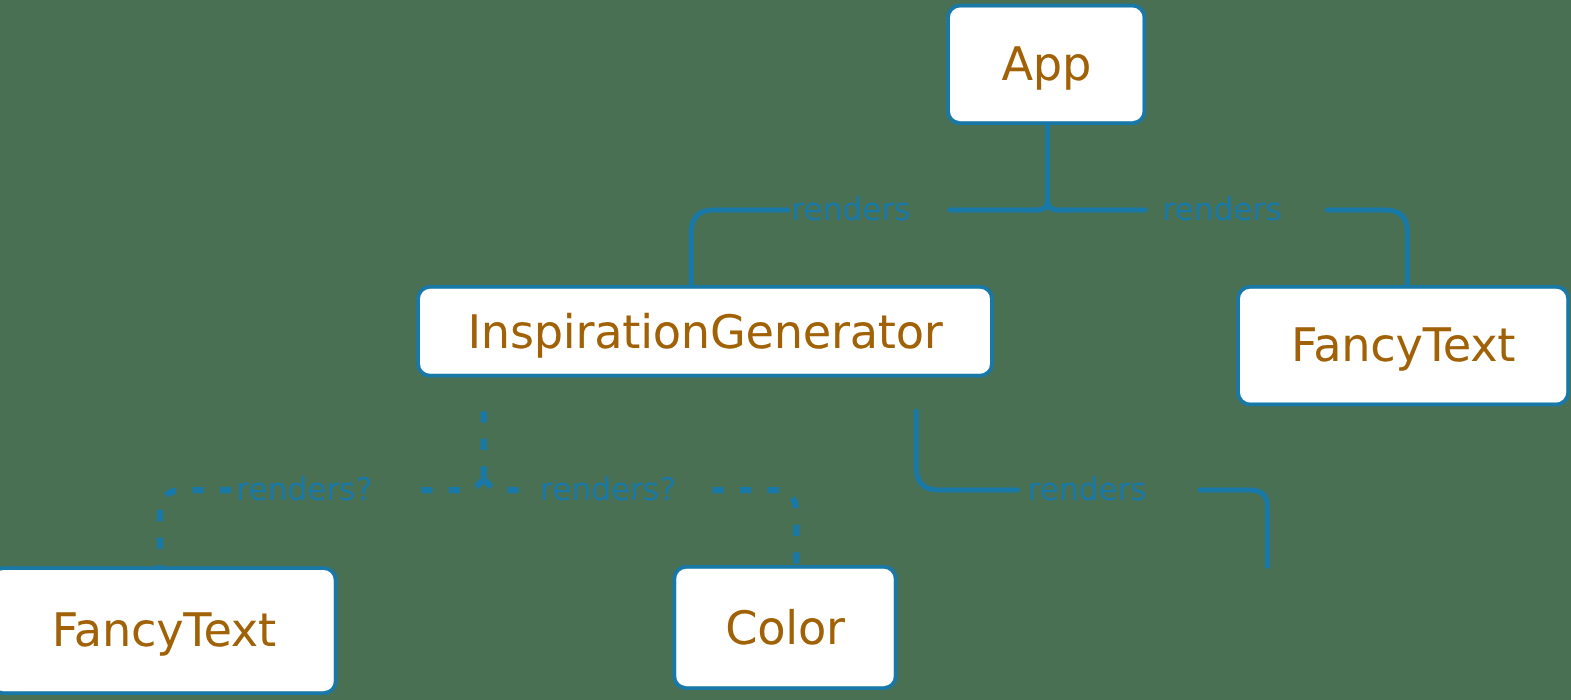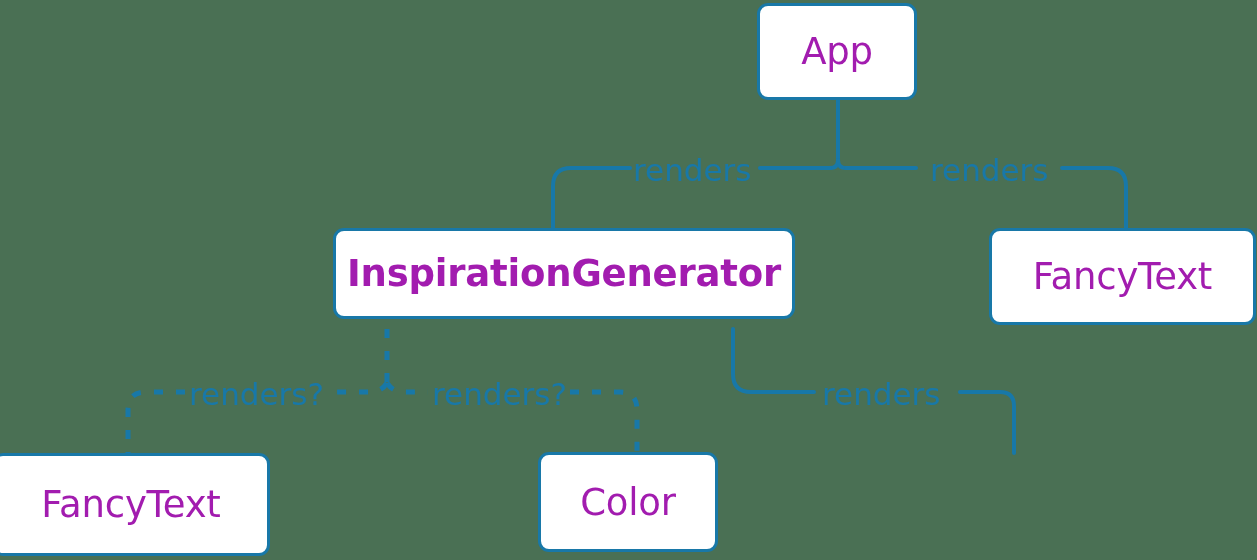--- a/index.html
+++ b/index.html
@@ -27,40 +27,40 @@
     background: #ffffff;
     border: 3px solid #1878a8;
     border-radius: 11px;
     box-sizing: border-box;
     display: flex;
     align-items: center;
     justify-content: center;
     z-index: 3;
   }
   .node-label {
-    color: #a21caf;
+    color: #a16207;
     font-size: 37px;
     line-height: 1;
     letter-spacing: -0.2px;
     white-space: nowrap;
   }
   .edge-label {
     position: absolute;
     color: #1878a8;
-    font-size: 31px;
+    font-size: 25px;
     line-height: 1;
     white-space: nowrap;
     z-index: 2;
     font-weight: 500;
     text-align: center;
   }
 
   
   #node-app            { left: 757px;  top: 3px;   width: 160px; height: 97px; }
-  #node-inspgen        { left: 333px;  top: 228px; width: 462px; height: 91px; font-weight: bold; }
+  #node-inspgen        { left: 333px;  top: 228px; width: 462px; height: 74px; }
   #node-fancytext-r    { left: 989px;  top: 228px; width: 267px; height: 97px; }
   #node-fancytext-bl   { left: -8px;   top: 453px; width: 278px; height: 103px; }
   #node-color          { left: 538px;  top: 452px; width: 180px; height: 100px; }
   #node-copyright      { left: 878px;  top: 453px; width: 268px; height: 103px; }
 </style>
 </head>
 <body>
 
 <div id="canvas">
 

